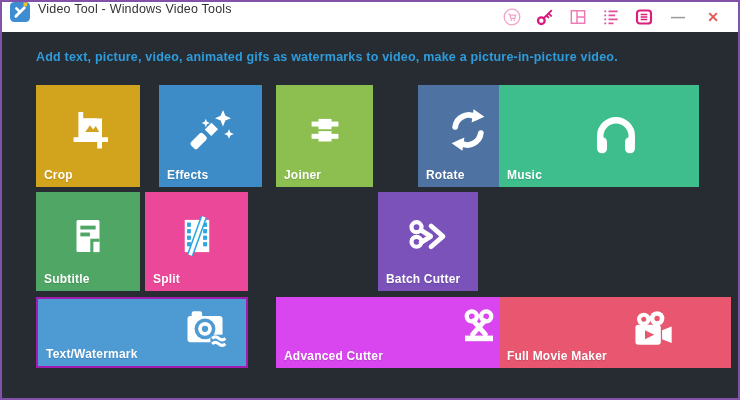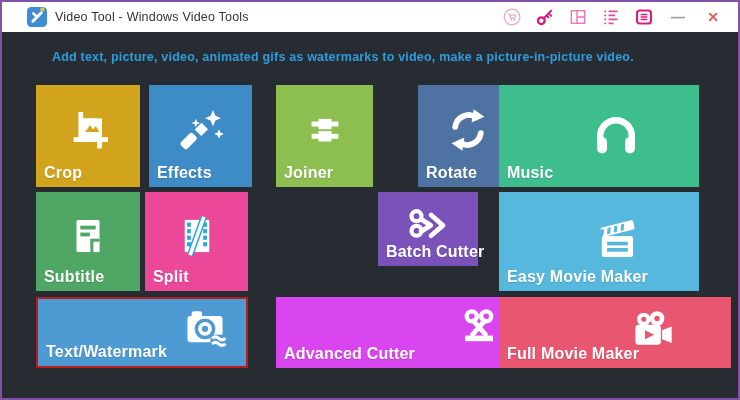--- a/index.html
+++ b/index.html
@@ -1,31 +1,31 @@
 <!DOCTYPE html>
 <html><head>
 <meta charset="utf-8">
 <style>
   html,body{margin:0;padding:0;background:#1e2228;font-family:"Liberation Sans",sans-serif;}
   .window{position:relative;width:740px;height:400px;box-sizing:border-box;border:2px solid #8152a8;background:#272c33;overflow:hidden;}
-  .titlebar{position:absolute;top:0;left:0;right:0;height:30px;background:#ffffff;display:flex;align-items:center;padding-left:17px;}
+  .titlebar{position:absolute;top:0;left:0;right:0;height:30px;background:#ffffff;display:flex;}
   .appicon{width:20px;height:20px;margin:0 8px 0 8px;display:inline-flex;}
   .apptitle{font-size:12.5px;color:#333;letter-spacing:.2px;}
   .tb-actions{margin-left:auto;display:flex;align-items:center;gap:13px;padding-right:14px;}
   .tb-ico{width:20px;height:20px;display:inline-flex;align-items:center;justify-content:center;cursor:pointer;}
   .tb-ico svg{width:20px;height:20px;}
   .winbtn{width:22px;height:20px;display:inline-flex;align-items:center;justify-content:center;font-size:14px;cursor:pointer;font-weight:700;}
   .content{position:absolute;left:0;right:0;top:30px;bottom:0;background:#272c33;}
-  .tagline{position:absolute;left:34px;top:18px;font-size:12.5px;font-weight:700;letter-spacing:.2px;margin-left:16px;}
+  .tagline{position:absolute;left:34px;top:18px;font-size:12.5px;font-weight:700;letter-spacing:.2px;}
   .tile{position:absolute;color:#fff;cursor:pointer;box-sizing:border-box;}
-  .tile .label{position:absolute;left:8px;bottom:5px;font-size:16px;font-weight:700;letter-spacing:.2px;white-space:nowrap;text-shadow:0 1px 1px rgba(0,0,0,.15);}
+  .tile .label{position:absolute;left:8px;bottom:5px;font-size:12px;font-weight:700;letter-spacing:.2px;white-space:nowrap;text-shadow:0 1px 1px rgba(0,0,0,.15);}
   .tile .icon{position:absolute;left:50%;top:44%;transform:translate(-50%,-50%);display:flex;}
   .tile.icon-right .icon{left:auto;right:16px;top:44%;transform:translate(0,-50%);}
   .tile.icon-mid .icon{left:auto;right:56px;top:48%;transform:translate(0,-50%);}
-  .tile.bordered{border:2px solid #b91c1c;}
+  .tile.bordered{border:2px solid #a21caf;}
   .icon svg{display:block;}
 </style>
 </head>
 <body>
 
 <div class="window">
 
   <div class="titlebar">
     <span class="appicon">
       <svg viewBox="0 0 24 24">
@@ -82,21 +82,21 @@
       <span class="icon">
         <svg width="48" height="48" viewBox="0 0 24 24">
           <path d="M7.2 2h2.4v3.2H19v9.4h3V17h-3v3.2h-2.4V17H4.8v-2.4h2.4V2z" fill="#fff" transform="translate(0,1)"></path>
           <rect x="9.6" y="6.2" width="7" height="8.4" fill="#fff"></rect>
           <path d="M10.6 13l2.4-3.4 1.6 2.1 1.3-1.7 1.7 3z" fill="var(--bg)"></path>
         </svg>
       </span>
       <span class="label">Crop</span>
     </div>
 
-    <div class="tile" style="left: 147px; top: 53px; width: 103px; height: 102px; background-color: rgb(62, 140, 199); --bg: #3e8cc7;">
+    <div class="tile" style="left: 157px; top: 53px; width: 103px; height: 102px; background-color: rgb(62, 140, 199); --bg: #3e8cc7;">
       <span class="icon">
         <svg width="48" height="48" viewBox="0 0 24 24" fill="#fff">
           <rect x="1.6" y="15.2" width="8.4" height="4.6" rx="1.2" transform="rotate(-45 5.8 17.5)"></rect>
           <rect x="9.8" y="9.4" width="4.8" height="4.6" transform="rotate(-45 12.2 11.7)"></rect>
           <path d="M18 2l1.2 2.9L22 6.1l-2.8 1.2L18 10.2l-1.2-2.9L14 6.1l2.8-1.2z"></path>
           <path d="M21 11.6l.7 1.7 1.7.7-1.7.7-.7 1.7-.7-1.7-1.7-.7 1.7-.7z"></path>
           <path d="M9.4 6.4l.6 1.5 1.5.6-1.5.6-.6 1.5-.6-1.5-1.5-.6 1.5-.6z"></path>
         </svg>
       </span>
       <span class="label">Effects</span>
@@ -165,51 +165,32 @@
               <rect x="15.2" y="15.2" width="2" height="2.2"></rect>
           </g>
           <path d="M15.6 2L8.4 22" stroke="var(--bg)" stroke-width="3.4"></path>
           <path d="M15.6 2L8.4 22" stroke="#fff" stroke-width="1.8"></path>
         </svg>
       </span>
       <span class="label">Split</span>
     </div>
 
 
-    <div class="tile" style="left: 376px; top: 160px; width: 100px; height: 74px; background-color: rgb(122, 82, 186); --bg: #7a52ba;">
+    <div class="tile" style="left: 376px; top: 160px; width: 100px; height: 99px; background-color: rgb(122, 82, 186); --bg: #7a52ba;">
       <span class="icon">
         <svg width="46" height="46" viewBox="0 0 24 24" fill="none">
           <circle cx="6" cy="7.4" r="2.6" stroke="#fff" stroke-width="2.2"></circle>
           <circle cx="6" cy="15" r="2.6" stroke="#fff" stroke-width="2.2"></circle>
           <path d="M8.4 9l5 3.2-5 3.2" stroke="#fff" stroke-width="2.5" stroke-linecap="round" stroke-linejoin="round"></path>
           <path d="M13.6 6.8l6.2 5.4-6.2 5.4" stroke="#fff" stroke-width="2.5" stroke-linecap="round" stroke-linejoin="round"></path>
         </svg>
       </span>
       <span class="label">Batch Cutter</span>
     </div>
 
-    <div class="tile icon-mid" style="left: 497px; top: 160px; width: 200px; height: 99px; background-color: rgb(86, 184, 220); --bg: #56b8dc;">
-      <span class="icon">
-        <svg width="52" height="52" viewBox="0 0 24 24">
-          <g transform="rotate(-14 12 6.8)">
-            <rect x="4.6" y="4.6" width="15.4" height="4.4" rx="0.8" fill="#fff"></rect>
-            <g fill="var(--bg)">
-              <rect x="6.4" y="5.4" width="1.5" height="2.8" transform="skewX(-18)"></rect>
-              <rect x="9.6" y="5.4" width="1.5" height="2.8" transform="skewX(-18)"></rect>
-              <rect x="12.8" y="5.4" width="1.5" height="2.8" transform="skewX(-18)"></rect>
-              <rect x="16" y="5.4" width="1.5" height="2.8" transform="skewX(-18)"></rect>
-            </g>
-          </g>
-          <rect x="5" y="10.2" width="14.4" height="9.6" rx="1" fill="#fff"></rect>
-          <rect x="7.4" y="12.8" width="9.6" height="1.7" fill="var(--bg)"></rect>
-          <rect x="7.4" y="15.7" width="9.6" height="1.7" fill="var(--bg)"></rect>
-        </svg>
-      </span>
-      <span class="label">Easy Movie Maker</span>
-    </div>
 
     <div class="tile bordered icon-right" style="left: 34px; top: 265px; width: 212px; height: 71px; background-color: rgb(78, 154, 211); --bg: #4e9ad3;">
       <span class="icon">
         <svg width="50" height="50" viewBox="0 0 24 24">
           <rect x="5.6" y="4" width="5" height="3" rx="1" fill="#fff"></rect>
           <rect x="3.6" y="6.2" width="16.8" height="12.6" rx="1.4" fill="#fff"></rect>
           <circle cx="12" cy="12.4" r="5" fill="var(--bg)"></circle>
           <circle cx="12" cy="12.4" r="3.3" fill="#fff"></circle>
           <circle cx="12" cy="12.4" r="1.5" fill="var(--bg)"></circle>
           <rect x="14.6" y="15.2" width="8" height="5.6" fill="var(--bg)"></rect>

